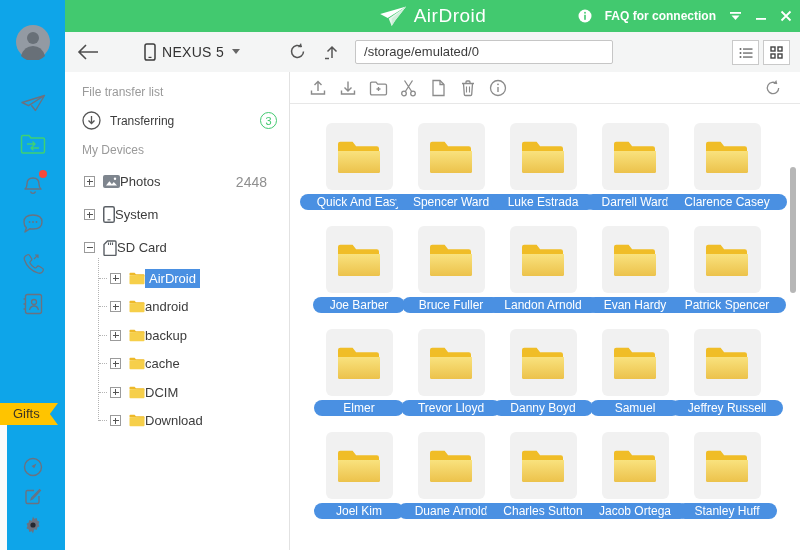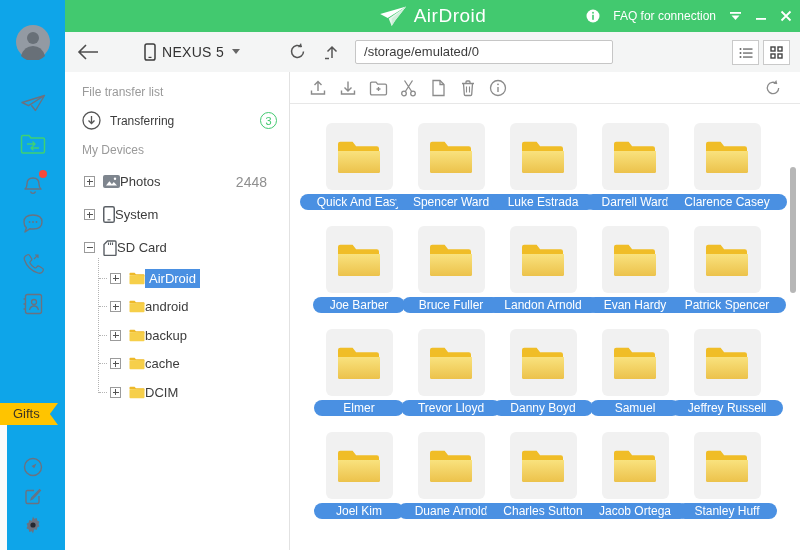--- a/index.html
+++ b/index.html
@@ -25,21 +25,21 @@
                 flex-direction:column;align-items:center;}
   .bottom-icons .sicon{height:29px;}
   
   .titlebar{position:absolute;left:65px;top:0;width:735px;height:32px;
             background:var(--green,#42c96f);}
   .logo{position:absolute;left:50%;top:0;transform:translateX(-50%);height:32px;
         display:flex;align-items:center;gap:7px;color:#fff;}
   .logo-text{font-size:19px;letter-spacing:.5px;}
   .tb-right{position:absolute;right:8px;top:0;height:32px;display:flex;
             align-items:center;gap:13px;color:#fff;}
-  .faq{display:flex;align-items:flex-end;gap:13px;font-size:12px;cursor:pointer;}
+  .faq{display:flex;align-items:flex-end;gap:13px;font-size:12px;cursor:pointer;font-weight:bold;}
   .winbtn{display:flex;align-items:center;justify-content:center;cursor:pointer;height:32px;}
   
   .subheader{position:absolute;left:65px;top:32px;width:735px;height:48px;
              background:#f4f5f5;border-bottom:3px solid #8b5cf6;box-sizing:border-box;}
   .sh-left{position:absolute;left:0;top:0;height:39px;display:flex;align-items:center;}
   .backbtn{width:46px;display:flex;justify-content:center;cursor:pointer;}
   .device{display:flex;align-items:center;gap:6px;margin-left:33px;cursor:pointer;color:#333;}
   .device-name{font-size:14px;letter-spacing:.3px;}
   .caret{width:0;height:0;border-left:4px solid transparent;border-right:4px solid transparent;
          border-top:5px solid #666;margin-left:2px;}
@@ -381,20 +381,31 @@
     <span class="expander plus"></span>
     <span class="tree-ic">
       <svg width="16" height="13" viewBox="0 0 16 13">
         <path d="M.5 3.2 V1.6 q0-.9.9-.9 h4.2 l1.3 1.6 h7.7 q.9 0 .9.9 v1z" fill="#eeb929"></path>
         <rect x=".5" y="3.2" width="15" height="9" rx=".9" fill="#f6cf4a"></rect>
       </svg>
     </span>
     <span class="t-label">DCIM</span>
   </div>
 
+  <div class="tree-row child">
+    <span class="stub"></span>
+    <span class="expander plus"></span>
+    <span class="tree-ic">
+      <svg width="16" height="13" viewBox="0 0 16 13">
+        <path d="M.5 3.2 V1.6 q0-.9.9-.9 h4.2 l1.3 1.6 h7.7 q.9 0 .9.9 v1z" fill="#eeb929"></path>
+        <rect x=".5" y="3.2" width="15" height="9" rx=".9" fill="#f6cf4a"></rect>
+      </svg>
+    </span>
+    <span class="t-label">Download</span>
+  </div>
 </div>
     </div>
   </nav>
 
   <main class="content">
     <div class="toolbar">
       <div class="tool">
         <svg width="18" height="18" viewBox="0 0 18 18">
           <path d="M9 12 V2.5 M5.5 6 L9 2.5 L12.5 6" fill="none" stroke="#8b8b8b" stroke-width="1.4"></path>
           <path d="M2.5 11.5 v3.5 h13 v-3.5" fill="none" stroke="#8b8b8b" stroke-width="1.4"></path>

